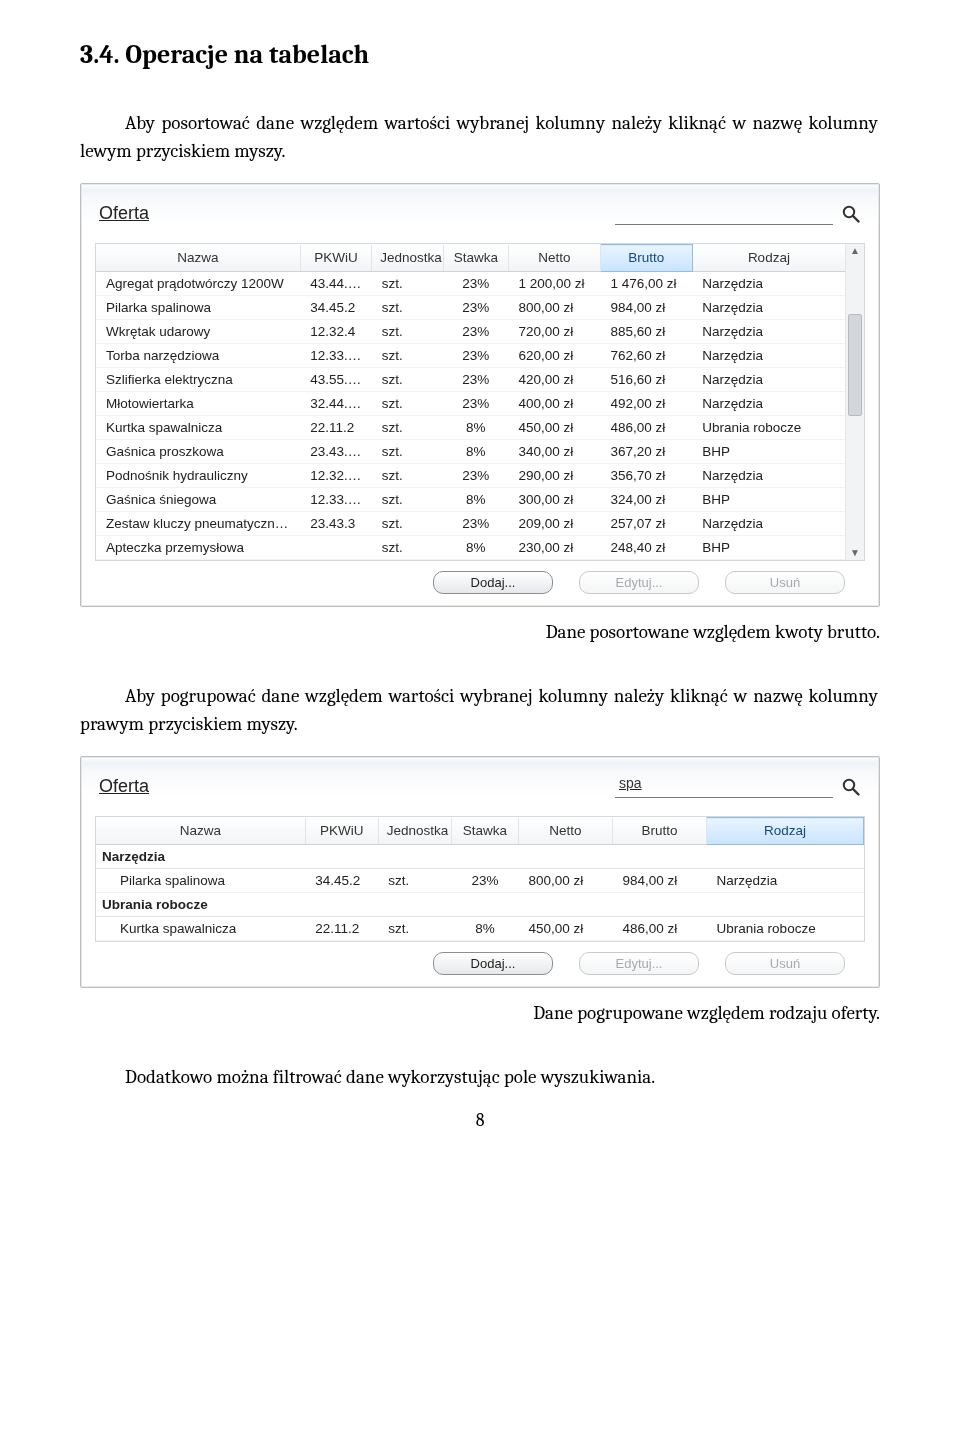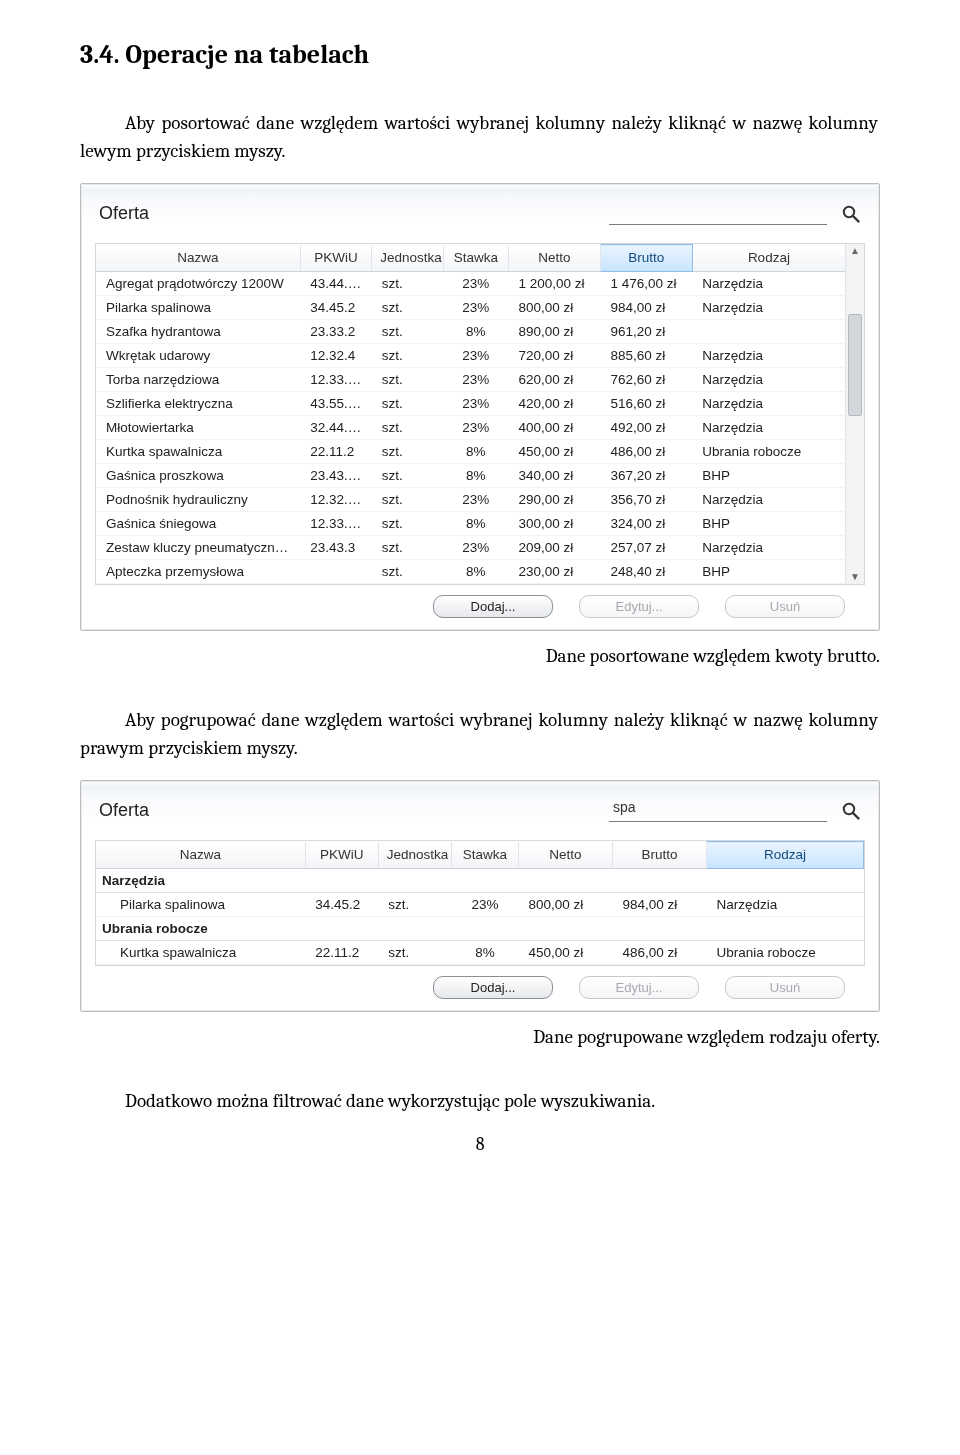--- a/index.html
+++ b/index.html
@@ -51,21 +51,22 @@
   .panel-inner {
     padding: 10px 14px 12px 14px;
     font-family: "Segoe UI", "Tahoma", Arial, sans-serif;
     font-size: 14px;
     color: #222;
   }
   .panel-title-row {
     display: flex;
     align-items: center;
     padding: 8px 4px 18px 4px;
-    gap: 14px;
+    gap: 8px;
+    text-decoration: underline;
   }
   .panel-title-text {
     font-size: 18px;
   }
   .spacer { flex: 1; }
   .search-box {
     border-bottom: 1px solid #7a7a7a;
     height: 22px;
     min-width: 210px;
     padding: 0 4px;
@@ -252,29 +253,20 @@
               <tr>
                 <td class="left">Pilarka spalinowa</td>
                 <td class="left">34.45.2</td>
                 <td class="left">szt.</td>
                 <td class="center">23%</td>
                 <td class="num">800,00 zł</td>
                 <td class="num">984,00 zł</td>
                 <td class="left">Narzędzia</td>
               </tr>
               <tr>
-                <td class="left">Szafka hydrantowa</td>
-                <td class="left">23.33.2</td>
-                <td class="left">szt.</td>
-                <td class="center">8%</td>
-                <td class="num">890,00 zł</td>
-                <td class="num">961,20 zł</td>
-                <td class="left"></td>
-              </tr>
-              <tr>
                 <td class="left">Wkrętak udarowy</td>
                 <td class="left">12.32.4</td>
                 <td class="left">szt.</td>
                 <td class="center">23%</td>
                 <td class="num">720,00 zł</td>
                 <td class="num">885,60 zł</td>
                 <td class="left">Narzędzia</td>
               </tr>
               <tr>
                 <td class="left">Torba narzędziowa</td>

